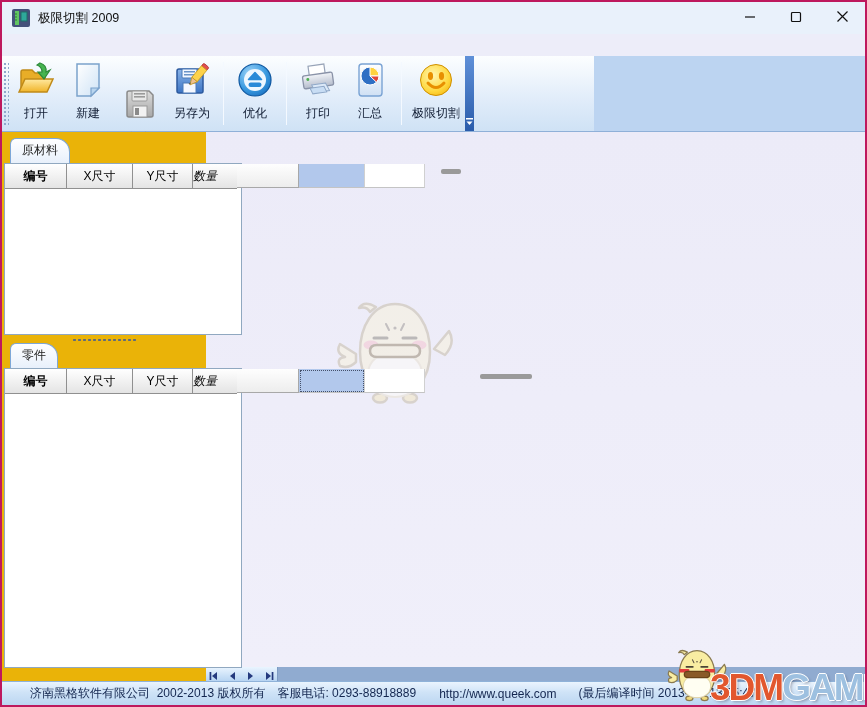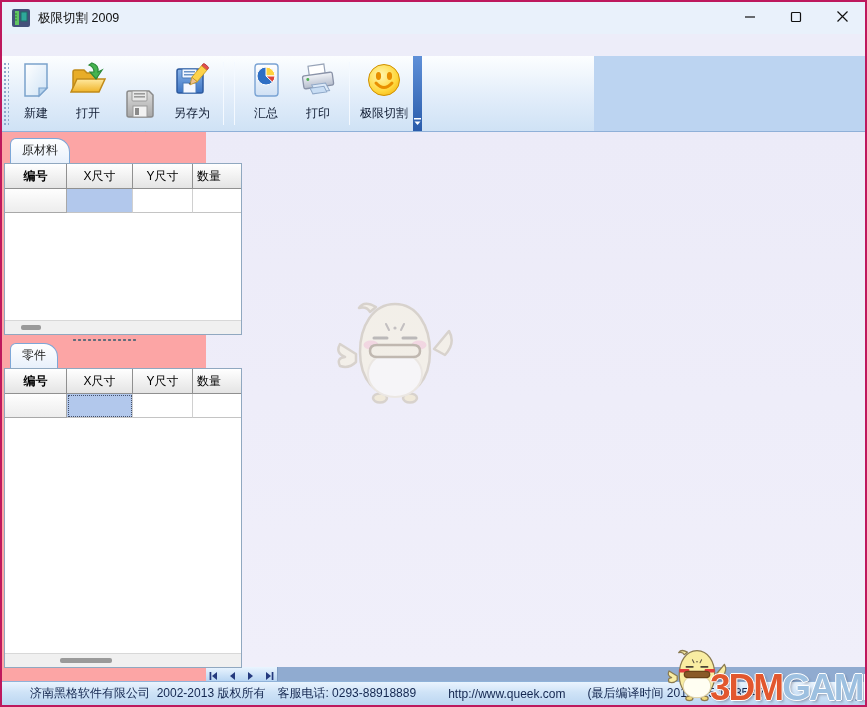--- a/index.html
+++ b/index.html
@@ -27,37 +27,37 @@
   .tbtn .tlabel{font-size:12px;color:#101c33;white-space:nowrap;}
   .tbtn.disabled{cursor:default;margin-top:24px;}
   .tbtn.disabled .tlabel{color:#9aa2ae;}
   .tsep{width:1px;background:#9ab5d6;border-right:1px solid #f4f9ff;margin:6px 5px;}
   .overflow-strip{width:9px;background:linear-gradient(180deg,#5f90d8 0%,#2a5cab 100%);position:relative;cursor:pointer;}
   .overflow-strip svg{position:absolute;left:1px;bottom:4px;}
   .toolbar-fill{flex:1;background:#bcd4f1;}
 
   
   .body{position:absolute;left:0;top:130px;width:100%;height:553px;display:flex;}
-  .left-panel{width:204px;height:100%;background:#fca5a5;position:relative;}
+  .left-panel{width:204px;height:100%;background:#eab308;position:relative;}
   .main-area{flex:1;display:flex;flex-direction:column;position:relative;}
   .canvas{flex:1;background:linear-gradient(180deg,#ecebf8 0%,#f0effa 100%);position:relative;}
   .watermark{position:absolute;left:124px;top:160px;opacity:0.5;}
 
   
   .tab{display:inline-block;margin:0 0 0 8px;padding:3px 11px 4px 11px;background:linear-gradient(180deg,#ffffff,#e8f0fb);border:1px solid #7da7d8;border-bottom:none;border-radius:6px 14px 0 0;font-size:12px;color:#222;position:relative;z-index:2;cursor:pointer;}
   .tab.first{margin-top:6px;}
-  .tbox{margin:0 8px 0 2px;width:238px;background:#fff;border:1px solid #90a8c0;display:flex;flex-direction:column;position:relative;z-index:1;}
+  .tbox{margin:0 8px 0 2px;width:238px;background:#fff;border:1px solid #90a8c0;display:flex;flex-direction:row;position:relative;z-index:1;}
   .tbox.materials{height:172px;}
   .tbox.parts{height:300px;}
   .thead{display:flex;height:25px;background:linear-gradient(180deg,#ffffff,#e4e4e4);border-bottom:1px solid #909090;flex:0 0 auto;}
   .th{display:flex;align-items:center;justify-content:center;font-size:12px;color:#000;border-right:1px solid #909090;}
   .th.c0{width:62px;font-weight:bold;}
   .th.c1{width:66px;}
   .th.c2{width:60px;}
-  .th.c3{flex:1;border-right:none;justify-content:flex-end;padding-right:20px;}
+  .th.c3{flex:1;border-right:none;justify-content:flex-end;padding-right:20px;font-style:italic;}
   .trow{display:flex;height:24px;flex:0 0 auto;}
   .td{border-right:1px solid #d0d0d0;border-bottom:1px solid #c4c4c4;background:#fff;}
   .td.c0{width:62px;background:linear-gradient(180deg,#fefefe,#ededed);border-right:1px solid #a8a8a8;border-bottom:1px solid #a8a8a8;}
   .td.c1{width:66px;background:#b2c8ec;}
   .td.c1.focused{outline:1px dotted #44506a;outline-offset:-2px;}
   .td.c2{width:60px;}
   .td.c3{flex:1;border-right:none;}
   .tfill{flex:1;background:#fff;}
   .hscroll{height:14px;background:#f0f0f0;border-top:1px solid #d8d8d8;position:relative;flex:0 0 auto;}
   .hthumb{position:absolute;top:4px;height:5px;background:#9a9a9a;border-radius:2px;cursor:pointer;}
@@ -67,21 +67,21 @@
   
   .bottombar{height:18px;display:flex;flex:0 0 auto;}
   .navigator{width:72px;background:linear-gradient(180deg,#eaf5ff 0%,#a9cbee 100%);border-right:1px solid #7e9cc4;display:flex;align-items:center;justify-content:center;gap:9px;}
   .nav-btn{display:flex;align-items:center;justify-content:center;cursor:pointer;}
   .bottom-strip{flex:1;background:#90abd0;}
 
   
   .statusbar{position:absolute;left:0;bottom:0;width:100%;height:24px;background:linear-gradient(180deg,#eaf4fe 0%,#cfe3f7 45%,#bcd6f1 100%);border-top:1px solid #8fb2d9;display:flex;align-items:center;font-size:12px;color:#13264f;padding-left:28px;}
   .pre{white-space:pre;}
   .seg-phone{margin-left:12px;}
-  .seg-url{margin-left:32px;text-align:right;}
+  .seg-url{margin-left:23px;text-align:right;}
   .seg-build{margin-left:22px;}
   .resize-grip{position:absolute;right:2px;bottom:2px;width:13px;height:13px;background-image:radial-gradient(circle,#8fa6c8 1.2px,transparent 1.4px);background-size:4px 4px;clip-path:polygon(100% 0,100% 100%,0 100%);cursor:nwse-resize;}
 
   
   .dm-overlay{position:absolute;left:656px;top:642px;width:210px;height:64px;z-index:6;pointer-events:none;display:flex;align-items:flex-end;}
   .dm-chick{position:absolute;left:6px;bottom:-2px;}
   .dm-logo{position:absolute;left:52px;bottom:2px;font-size:37px;font-weight:bold;letter-spacing:-2px;line-height:1;white-space:nowrap;}
   .dm3{color:#e2572e;text-shadow:0 1px 0 #fff,1px 0 0 #fff,-1px 0 0 #fff,0 -1px 0 #fff,2px 2px 3px rgba(40,40,60,.35);}
   .dmg{color:#9dc0e0;text-shadow:0 1px 0 #fff,1px 0 0 #fff,-1px 0 0 #fff,0 -1px 0 #fff,2px 2px 3px rgba(40,40,60,.35);}
 </style>
@@ -121,47 +121,47 @@
 
 
   <div class="toolbar">
     <div class="toolbar-band">
       <span class="toolbar-grip"></span>
 
       <div class="tbtn">
         <span>
           <svg width="38" height="38" viewBox="0 0 38 38">
               <defs>
+                <linearGradient id="gfol" x1="0" y1="0" x2="0" y2="1">
+                  <stop offset="0" stop-color="#ffe9a0"></stop>
+                  <stop offset="1" stop-color="#f0b429"></stop>
+                </linearGradient>
+              </defs>
+              <path d="M4 30V11q0-2 2-2h9l3 3h10v6" fill="#e8ad28" stroke="#c08a18" stroke-width="1.5"></path>
+              <path d="M2 31l6-13h28l-6 13z" fill="url(#gfol)" stroke="#c08a18" stroke-width="1.5"></path>
+              <path d="M23 2q7 2 6 9l4-2-6 9-6-7h4q0-5-5-7z" fill="#46b450" stroke="#2e8a3a" stroke-width="1.2"></path>
+            </svg>
+        </span>
+        <span class="tlabel">打开</span>
+      </div>
+
+      <div class="tbtn">
+        <span>
+          <svg width="38" height="38" viewBox="0 0 38 38">
+              <defs>
                 <linearGradient id="gnew" x1="0" y1="0" x2="1" y2="1">
                   <stop offset="0" stop-color="#ffffff"></stop>
                   <stop offset="1" stop-color="#cfe3f6"></stop>
                 </linearGradient>
               </defs>
               <path d="M8 3h22v24l-8 8H8z" fill="url(#gnew)" stroke="#7ba2cc" stroke-width="1.5"></path>
               <path d="M30 27l-8 8v-8z" fill="#b8d4ee" stroke="#7ba2cc" stroke-width="1.2"></path>
             </svg>
         </span>
         <span class="tlabel">新建</span>
-      </div>
-
-      <div class="tbtn">
-        <span>
-          <svg width="38" height="38" viewBox="0 0 38 38">
-              <defs>
-                <linearGradient id="gfol" x1="0" y1="0" x2="0" y2="1">
-                  <stop offset="0" stop-color="#ffe9a0"></stop>
-                  <stop offset="1" stop-color="#f0b429"></stop>
-                </linearGradient>
-              </defs>
-              <path d="M4 30V11q0-2 2-2h9l3 3h10v6" fill="#e8ad28" stroke="#c08a18" stroke-width="1.5"></path>
-              <path d="M2 31l6-13h28l-6 13z" fill="url(#gfol)" stroke="#c08a18" stroke-width="1.5"></path>
-              <path d="M23 2q7 2 6 9l4-2-6 9-6-7h4q0-5-5-7z" fill="#46b450" stroke="#2e8a3a" stroke-width="1.2"></path>
-            </svg>
-        </span>
-        <span class="tlabel">打开</span>
       </div>
 
       <div class="tbtn disabled">
         <span>
           <svg width="38" height="38" viewBox="0 0 38 38">
               <defs>
                 <linearGradient id="gsav" x1="0" y1="0" x2="0" y2="1">
                   <stop offset="0" stop-color="#dcdcdc"></stop>
                   <stop offset="1" stop-color="#a8a8a8"></stop>
                 </linearGradient>
@@ -198,60 +198,78 @@
                 <path d="M26 25.2l1 2.3h-2z" fill="#555"></path>
               </g>
             </svg>
         </span>
         <span class="tlabel">另存为</span>
       </div>
 
       <div class="tsep"></div>
 
 
+      <div class="tbtn">
+        <span>
+          <svg width="38" height="38" viewBox="0 0 38 38">
+              <defs>
+                <radialGradient id="gball2" cx="0.35" cy="0.3" r="0.9">
+                  <stop offset="0" stop-color="#9fd4f8"></stop>
+                  <stop offset="0.55" stop-color="#3a9ae0"></stop>
+                  <stop offset="1" stop-color="#1265b8"></stop>
+                </radialGradient>
+              </defs>
+              <circle cx="19" cy="19" r="16" fill="url(#gball2)" stroke="#0e57a0" stroke-width="1.2"></circle>
+              <circle cx="19" cy="19" r="11" fill="#eef7ff"></circle>
+              <path d="M19 11.5l6.5 7h-13z" fill="#2a8ad8" stroke="#2a8ad8" stroke-linejoin="round" stroke-width="1.5"></path>
+              <rect x="12.5" y="21.5" width="13" height="4.5" rx="2.2" fill="#2a8ad8"></rect>
+            </svg>
+        </span>
+        <span class="tlabel">优化</span>
+      </div>
 
       <div class="tsep"></div>
-
-      <div class="tbtn">
-        <span>
-          <svg width="38" height="38" viewBox="0 0 38 38">
-              <defs>
-                <linearGradient id="gpg" x1="0" y1="0" x2="0" y2="1">
-                  <stop offset="0" stop-color="#ffffff"></stop>
-                  <stop offset="1" stop-color="#cfe0f4"></stop>
-                </linearGradient>
-              </defs>
-              <rect x="8" y="3" width="23" height="32" rx="3" fill="url(#gpg)" stroke="#7aa3d4" stroke-width="1.4"></rect>
-              <circle cx="19" cy="15" r="9" fill="#2f6fc4" stroke="#fff" stroke-width="1"></circle>
-              <path d="M19 15V6a9 9 0 0 1 9 9z" fill="#ffd23e" stroke="#fff" stroke-width="1"></path>
-              <path d="M19 15l6.5 6.2A9 9 0 0 0 28 15z" fill="#e04438" stroke="#fff" stroke-width="1"></path>
-            </svg>
-        </span>
-        <span class="tlabel">汇总</span>
-      </div>
 
       <div class="tbtn">
         <span>
           <svg width="38" height="38" viewBox="0 0 38 38">
               <defs>
                 <linearGradient id="gprn" x1="0" y1="0" x2="0" y2="1">
                   <stop offset="0" stop-color="#f2f4f8"></stop>
                   <stop offset="1" stop-color="#b4bccc"></stop>
                 </linearGradient>
               </defs>
               <g transform="rotate(-8 19 19)">
                 <rect x="11" y="4" width="16" height="10" fill="#fff" stroke="#98a4b8" stroke-width="1.2"></rect>
                 <path d="M6 13h26q2 0 2 2v9q0 2-2 2H6q-2 0-2-2v-9q0-2 2-2z" fill="url(#gprn)" stroke="#8a93a8" stroke-width="1.3"></path>
                 <circle cx="9" cy="17" r="1.5" fill="#4CAF50"></circle>
                 <path d="M12 23h14l3 8H15z" fill="#dce9f8" stroke="#8fa8c8" stroke-width="1"></path>
                 <path d="M10 26h14l2 6H12z" fill="#c8ddf4" stroke="#8fa8c8" stroke-width="1"></path>
               </g>
             </svg>
         </span>
         <span class="tlabel">打印</span>
+      </div>
+
+      <div class="tbtn">
+        <span>
+          <svg width="38" height="38" viewBox="0 0 38 38">
+              <defs>
+                <linearGradient id="gpg" x1="0" y1="0" x2="0" y2="1">
+                  <stop offset="0" stop-color="#ffffff"></stop>
+                  <stop offset="1" stop-color="#cfe0f4"></stop>
+                </linearGradient>
+              </defs>
+              <rect x="8" y="3" width="23" height="32" rx="3" fill="url(#gpg)" stroke="#7aa3d4" stroke-width="1.4"></rect>
+              <circle cx="19" cy="15" r="9" fill="#2f6fc4" stroke="#fff" stroke-width="1"></circle>
+              <path d="M19 15V6a9 9 0 0 1 9 9z" fill="#ffd23e" stroke="#fff" stroke-width="1"></path>
+              <path d="M19 15l6.5 6.2A9 9 0 0 0 28 15z" fill="#e04438" stroke="#fff" stroke-width="1"></path>
+            </svg>
+        </span>
+        <span class="tlabel">汇总</span>
       </div>
 
       <div class="tsep"></div>
 
       <div class="tbtn">
         <span>
           <svg width="38" height="38" viewBox="0 0 38 38">
               <defs>
                 <radialGradient id="gsm" cx="0.4" cy="0.35" r="0.85">
                   <stop offset="0" stop-color="#fff6b0"></stop>

